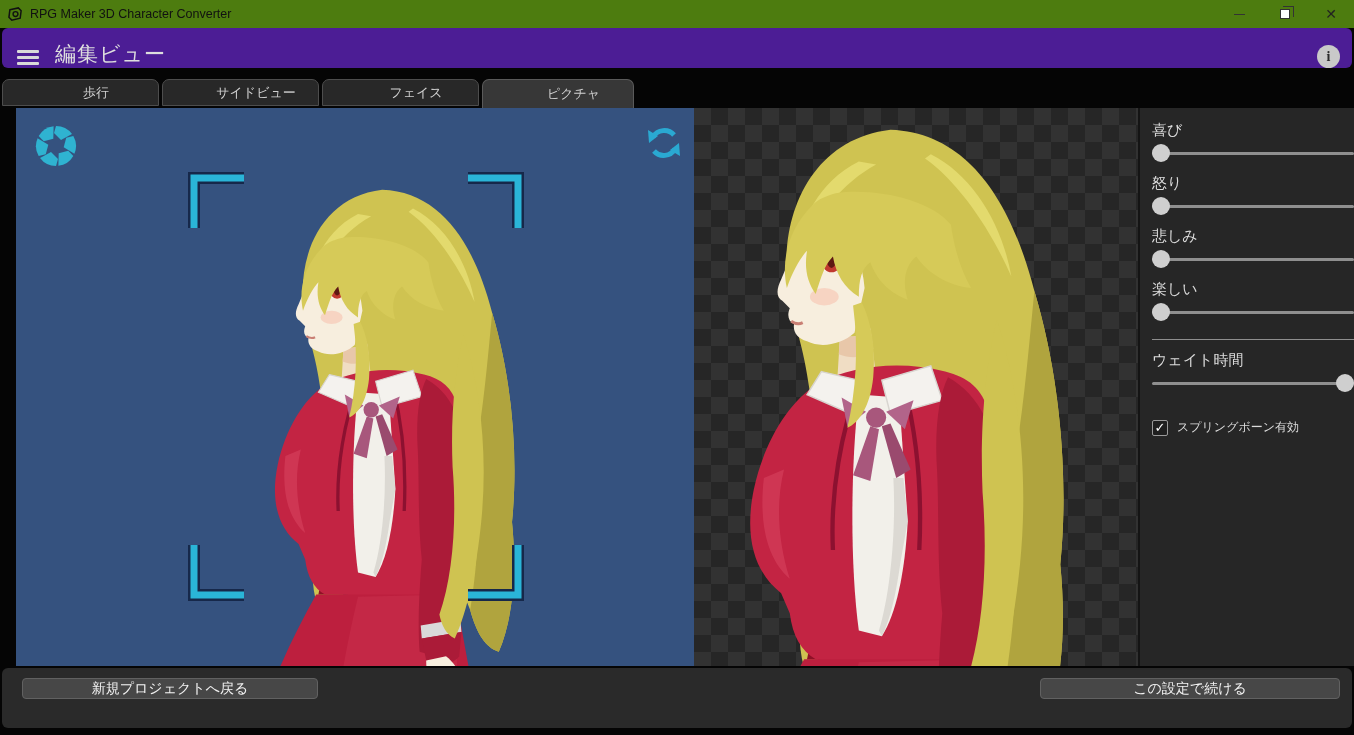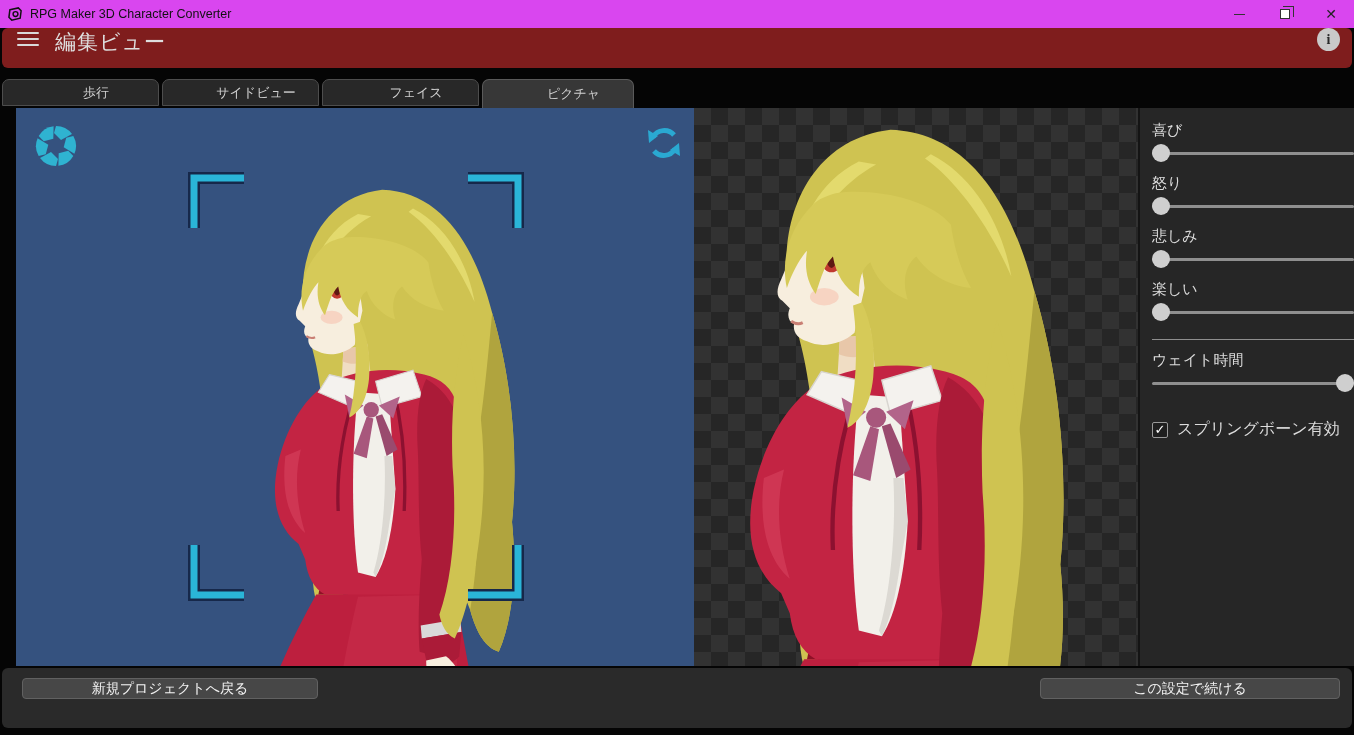--- a/index.html
+++ b/index.html
@@ -1,34 +1,34 @@
 <!DOCTYPE html>
 <html><head>
 <meta charset="utf-8">
 <style>
   * { margin:0; padding:0; box-sizing:border-box; }
   html,body { width:1354px; height:735px; overflow:hidden; background:#050505;
               font-family:"Liberation Sans","DejaVu Sans",sans-serif; }
 
   
-  .titlebar { position:absolute; left:0; top:0; width:1354px; height:28px; background:#d946ef;
+  .titlebar { position:absolute; left:0; top:0; width:1354px; height:28px; background:#4d7c0f;
               display:flex; align-items:center; }
   .app-icon { width:15px; height:15px; margin-left:8px; }
   .win-title { font-size:12.5px; color:#111; margin-left:7px; }
   .win-controls { margin-left:auto; display:flex; height:28px; }
   .win-btn { width:46px; height:28px; display:flex; align-items:center; justify-content:center; color:#222; }
   .glyph-min { width:11px; height:1px; background:#333; }
   .glyph-max { width:10px; height:10px; border:1px solid #333; position:relative; background:#fff; }
   .glyph-max:before { content:""; position:absolute; left:2px; top:-4px; width:10px; height:10px;
                       border:1px solid #333; border-bottom:none; border-left:none; }
   .glyph-close { font-size:14px; line-height:14px; color:#222; }
 
   
-  .appheader { position:absolute; left:2px; top:28px; width:1350px; height:40px; background:#7f1d1d;
-               border-radius:6px; display:flex; align-items:flex-start; }
+  .appheader { position:absolute; left:2px; top:28px; width:1350px; height:40px; background:#4c1d95;
+               border-radius:6px; display:flex; align-items:flex-end; }
   .hamburger { width:22px; margin-left:15px; cursor:pointer; }
   .hamburger div { height:2.5px; background:#d9d9d9; margin:3.5px 0; border-radius:1px; }
   .page-title { color:#dedede; font-size:21px; margin-left:16px; letter-spacing:1px; }
   .info-btn { margin-left:auto; margin-right:12px; width:23px; height:23px; border-radius:50%;
               background:#c9c9c9; color:#2b2b2b; font-size:14px; font-weight:bold;
               display:flex; align-items:center; justify-content:center; font-family:"Liberation Serif",serif; }
 
   
   .tabrow { position:absolute; left:2px; top:79px; height:29px; display:flex; gap:3px; }
   .tab { width:157px; height:27px; background:#282828; border:1px solid #4d4d4d;
@@ -52,21 +52,21 @@
            border-left:2px solid #141414; padding:2px 16px 0 12px; }
   .slabel { color:#dcdcdc; font-size:15px; margin-top:11px; }
   .slider { position:relative; height:19px; margin-top:4px; cursor:pointer; }
   .track { position:absolute; left:0; right:0; top:8px; height:3px; background:#8f8f8f; border-radius:2px; }
   .thumb { position:absolute; top:0; width:18px; height:18px; border-radius:50%; background:#cfcfcf; }
   .thumb.start { left:0; } .thumb.end { right:0; }
   .divider { border-top:1px solid #8e8e8e; margin-top:17px; }
   .chkrow { display:flex; align-items:center; margin-top:26px; }
   .chkbox { width:16px; height:16px; border:1px solid #9a9a9a; background:#1f1f1f; color:#fff;
             font-size:13px; line-height:14px; text-align:center; border-radius:2px; }
-  .chklabel { color:#dcdcdc; font-size:16px; margin-left:9px; }
+  .chklabel { color:#dcdcdc; font-size:12px; margin-left:9px; }
 
   
   .footerbar { position:absolute; left:2px; top:668px; width:1350px; height:60px; background:#2a2a2a; border-radius:6px; }
   .fbtn { position:absolute; top:10px; height:21px; background:#474747; border:1px solid #616161;
           border-radius:4px; color:#f2f2f2; font-size:14px;
           display:flex; align-items:center; justify-content:center; cursor:pointer; }
   .fbtn-back { left:20px; width:296px; }
   .fbtn-continue { right:12px; width:300px; }
 </style>
 </head>

